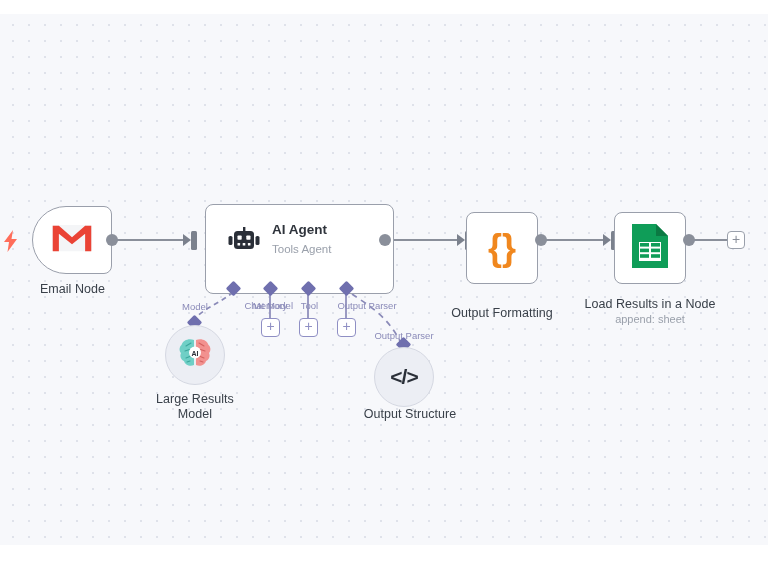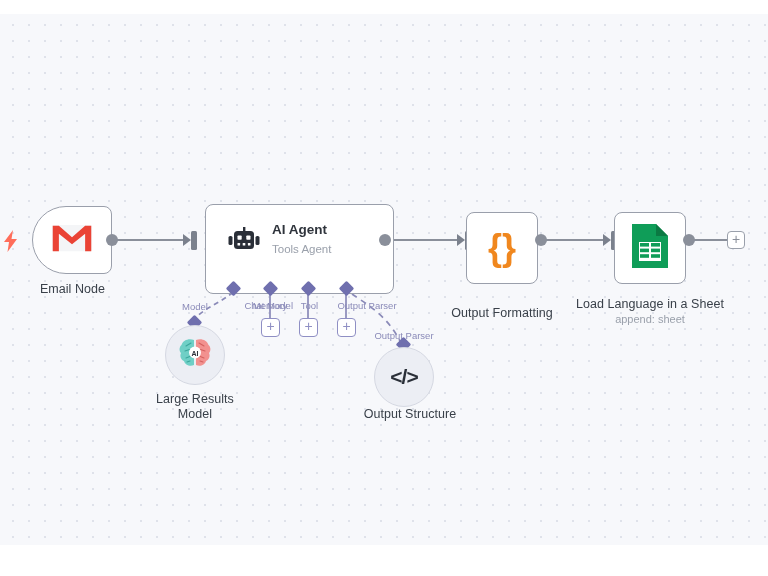--- a/index.html
+++ b/index.html
@@ -355,20 +355,20 @@
               <rect x="21" y="20" width="9" height="3.6"></rect>
               <rect x="10" y="25.6" width="9" height="3.6"></rect>
               <rect x="21" y="25.6" width="9" height="3.6"></rect>
               <rect x="10" y="31.2" width="9" height="3.6"></rect>
               <rect x="21" y="31.2" width="9" height="3.6"></rect>
             </g>
           </svg>
         </span>
       </div>
       <div class="out-dot" style="left:683px; top:220px;"></div>
-      <div class="node-label" style="left:575px; top:283px; width:150px;">Load Language in a Sheet</div>
+      <div class="node-label" style="left:575px; top:283px; width:150px;">Load Results in a Node</div>
       <div class="node-sublabel" style="left:575px; top:299px; width:150px;">append: sheet</div>
 
       <div class="plus-btn gray" style="left:727px; top:217px;">+</div>
 
     </div>
   </div>
 </div>
 
 </body></html>

